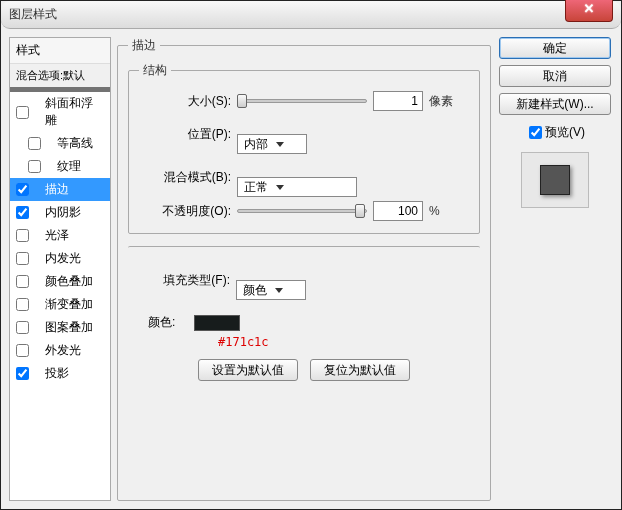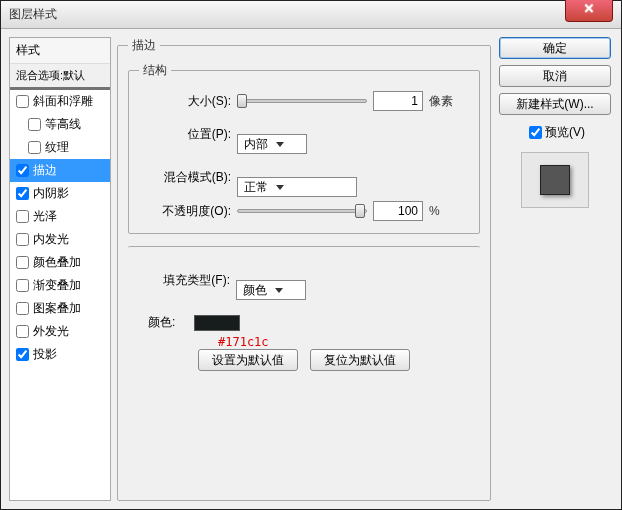--- a/index.html
+++ b/index.html
@@ -21,20 +21,21 @@
     flex-direction: column;
   }
   .titlebar {
     height: 28px;
     background: linear-gradient(to bottom, #f8f8f8, #dcdcdc);
     border-bottom: 1px solid #aaa;
     display: flex;
     align-items: center;
     padding: 0 0 0 8px;
     position: relative;
+    border-radius: 9px;
   }
   .titlebar .title {
     flex: 1;
     color: #333;
   }
   .close-btn {
     width: 48px;
     height: 22px;
     background: linear-gradient(to bottom, #e67, #c8453a);
     border: 1px solid #7a1a14;
@@ -68,29 +69,29 @@
     display: flex;
     flex-direction: column;
   }
   .sidebar-header {
     padding: 4px 6px;
     border-bottom: 1px solid #ddd;
     background: #f6f6f6;
   }
   .sidebar-sub {
     padding: 4px 6px;
-    border-bottom: 3px solid #737373;
+    border-bottom: 5px solid #737373;
     background: #f0f0f0;
     font-size: 11px;
   }
   .style-item {
     display: flex;
     align-items: center;
     padding: 3px 6px;
-    gap: 4px;
+    gap: 16px;
     cursor: pointer;
   }
   .style-item.indent { padding-left: 18px; }
   .style-item.selected {
     background: #3399ff;
     color: #fff;
   }
   .style-item input[type=checkbox] {
     width: 13px;
     height: 13px;
@@ -184,20 +185,21 @@
   .annotation {
     color: #d00;
     font-family: Consolas, monospace;
     margin-left: 30px;
     margin-top: 2px;
   }
   .btnrow {
     display: flex;
     gap: 12px;
     justify-content: center;
+    margin-top: 10px;
   }
   .btn {
     height: 22px;
     min-width: 100px;
     border: 1px solid #888;
     background: linear-gradient(#fefefe,#e2e2e2);
     border-radius: 3px;
     cursor: pointer;
     padding: 0 10px;
     display: inline-flex;

